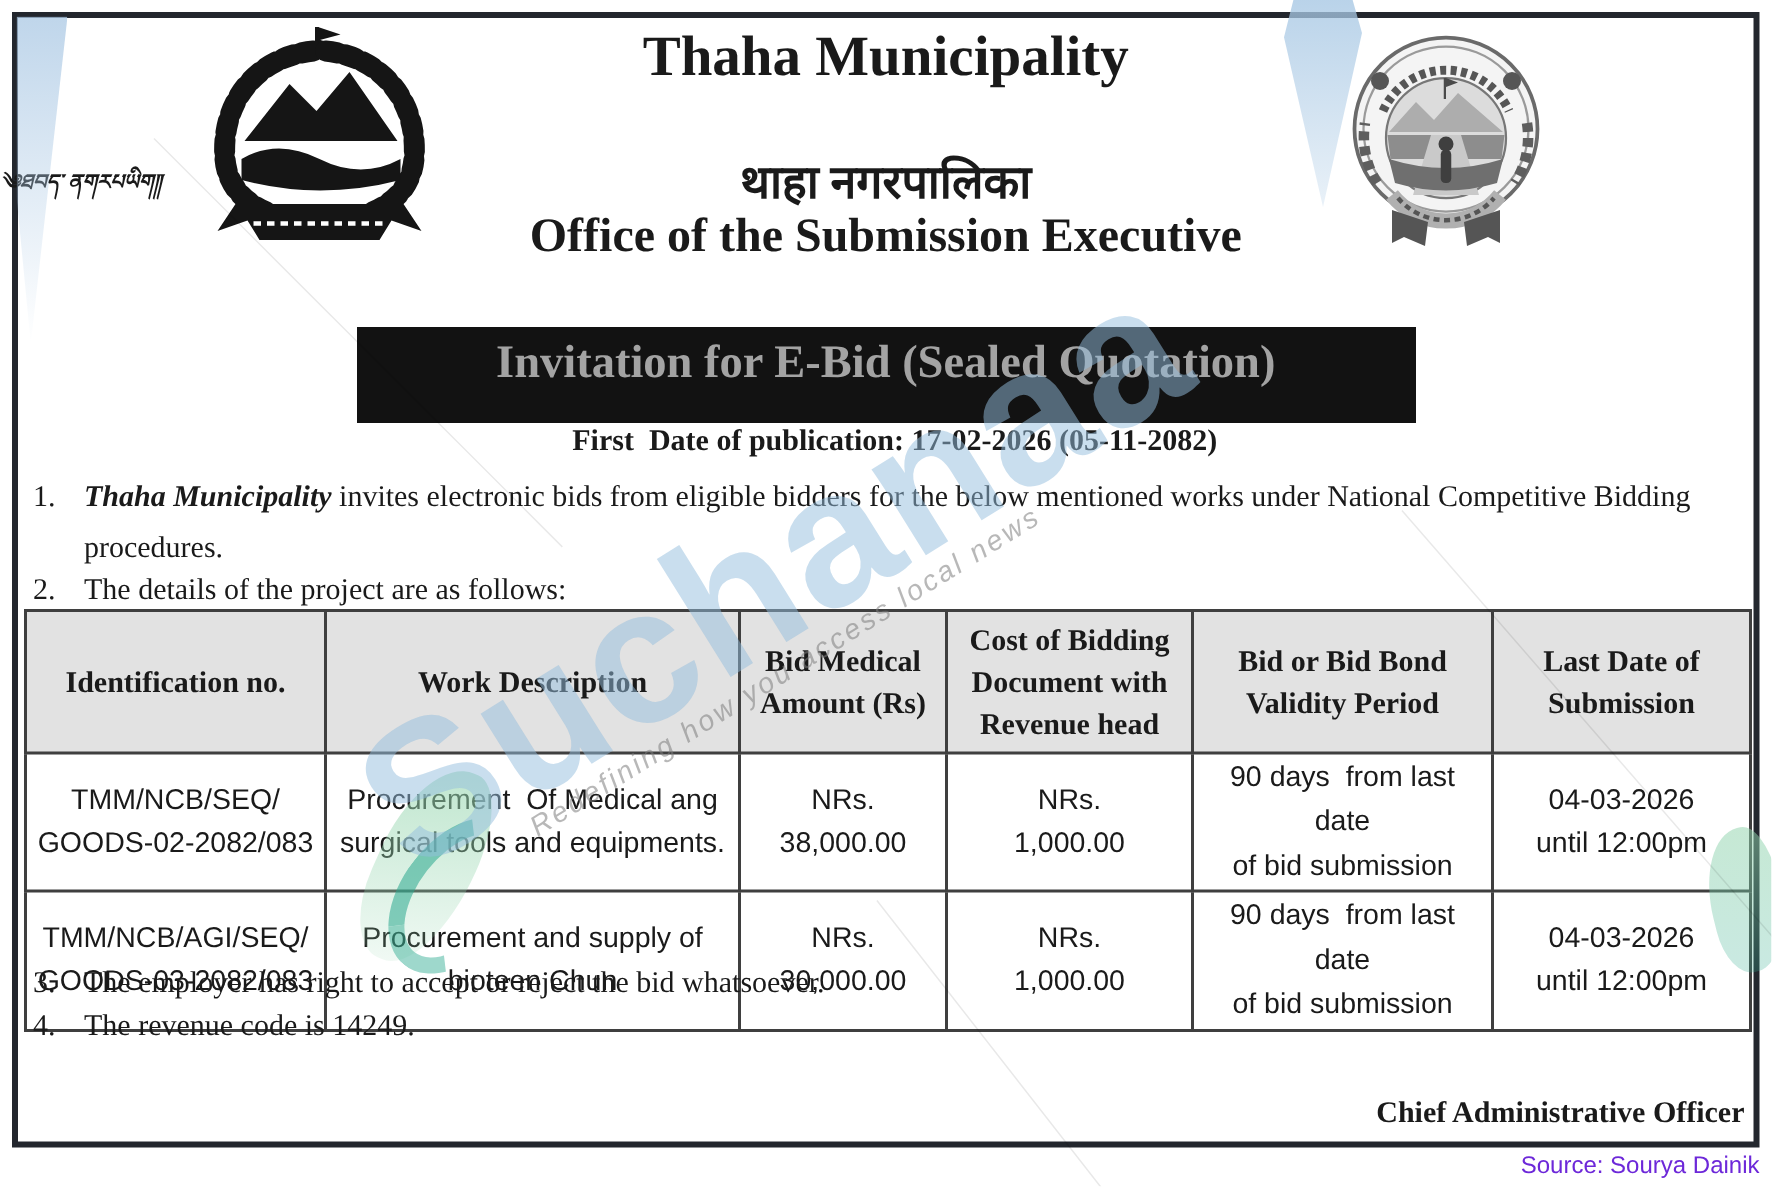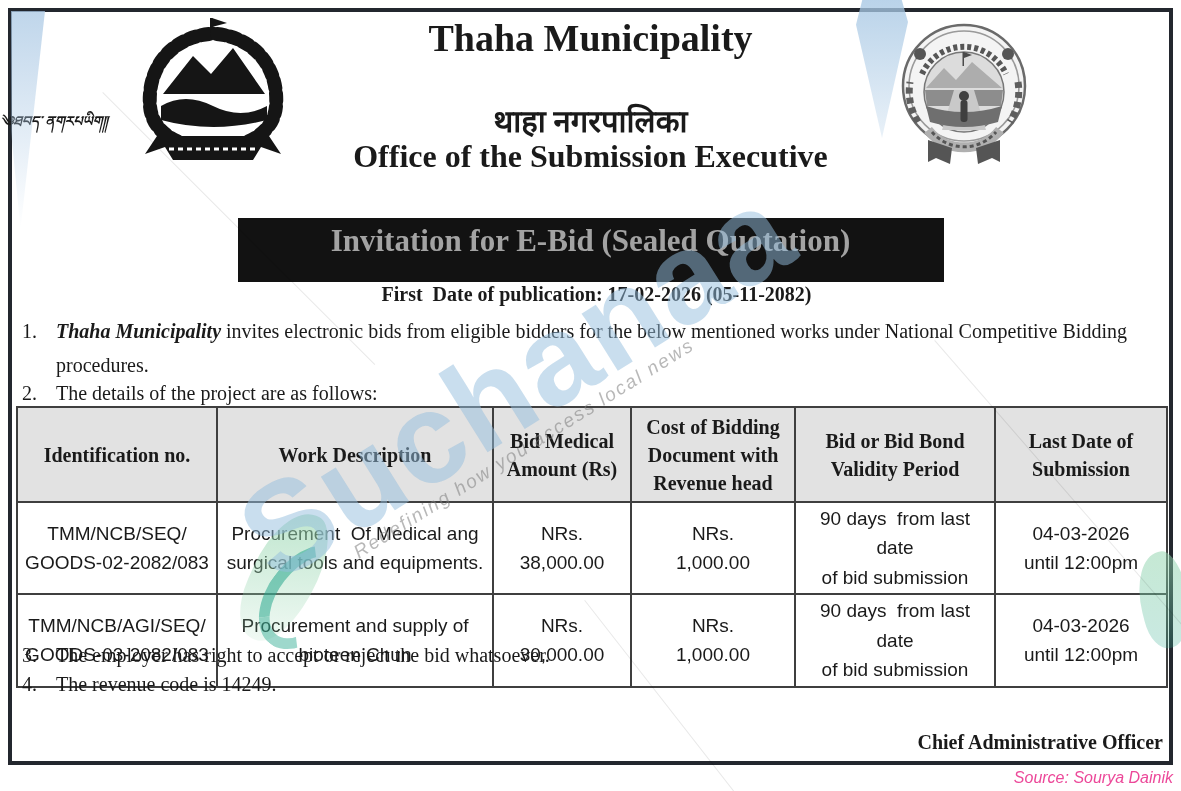--- a/index.html
+++ b/index.html
@@ -39,22 +39,22 @@
     line-height:34px; z-index:3; }
   .item .no { width:34px; flex:0 0 34px; }
   .item .txt { flex:1; }
   .lead-bi { font-weight:bold; font-style:italic; }
   .i1 { top:314px; }
   .i2 { top:376px; }
   .i3 { top:638px; }
   .i4 { top:667px; }
   .details-line { position:absolute; top:697px; left:22px; font-size:20px; font-weight:bold; z-index:3; }
   .signature { position:absolute; top:731px; right:18px; font-size:20px; font-weight:bold; z-index:3; }
-  .source-line { position:absolute; top:769px; right:8px; font-size:16px; font-style:italic;
-    color:#ec4899; font-family:"Liberation Sans", sans-serif; z-index:3; }
+  .source-line { position:absolute; top:769px; right:8px; font-size:16px; 
+    color:#6d28d9; font-family:"Liberation Sans", sans-serif; z-index:3; }
   
   .tbl { position:absolute; left:16px; top:406px; width:1150px; border-collapse:collapse;
     table-layout:fixed; z-index:3; }
   .tbl th, .tbl td { border:2px solid #3f3f3f; text-align:center; vertical-align:middle;
     white-space:pre-wrap; }
   .tbl th { background:#e2e2e2; font-family:"Liberation Serif", serif; font-size:20px;
     font-weight:bold; height:95px; line-height:1.4; padding:2px 6px; }
   .tbl td { background:#ffffff; font-family:"Liberation Sans", sans-serif; font-size:19px;
     height:64px; line-height:1.55; padding:1px 4px; }
   .c1{width:200px}.c2{width:276px}.c3{width:138px}.c4{width:164px}.c5{width:200px}.c6{width:172px}

